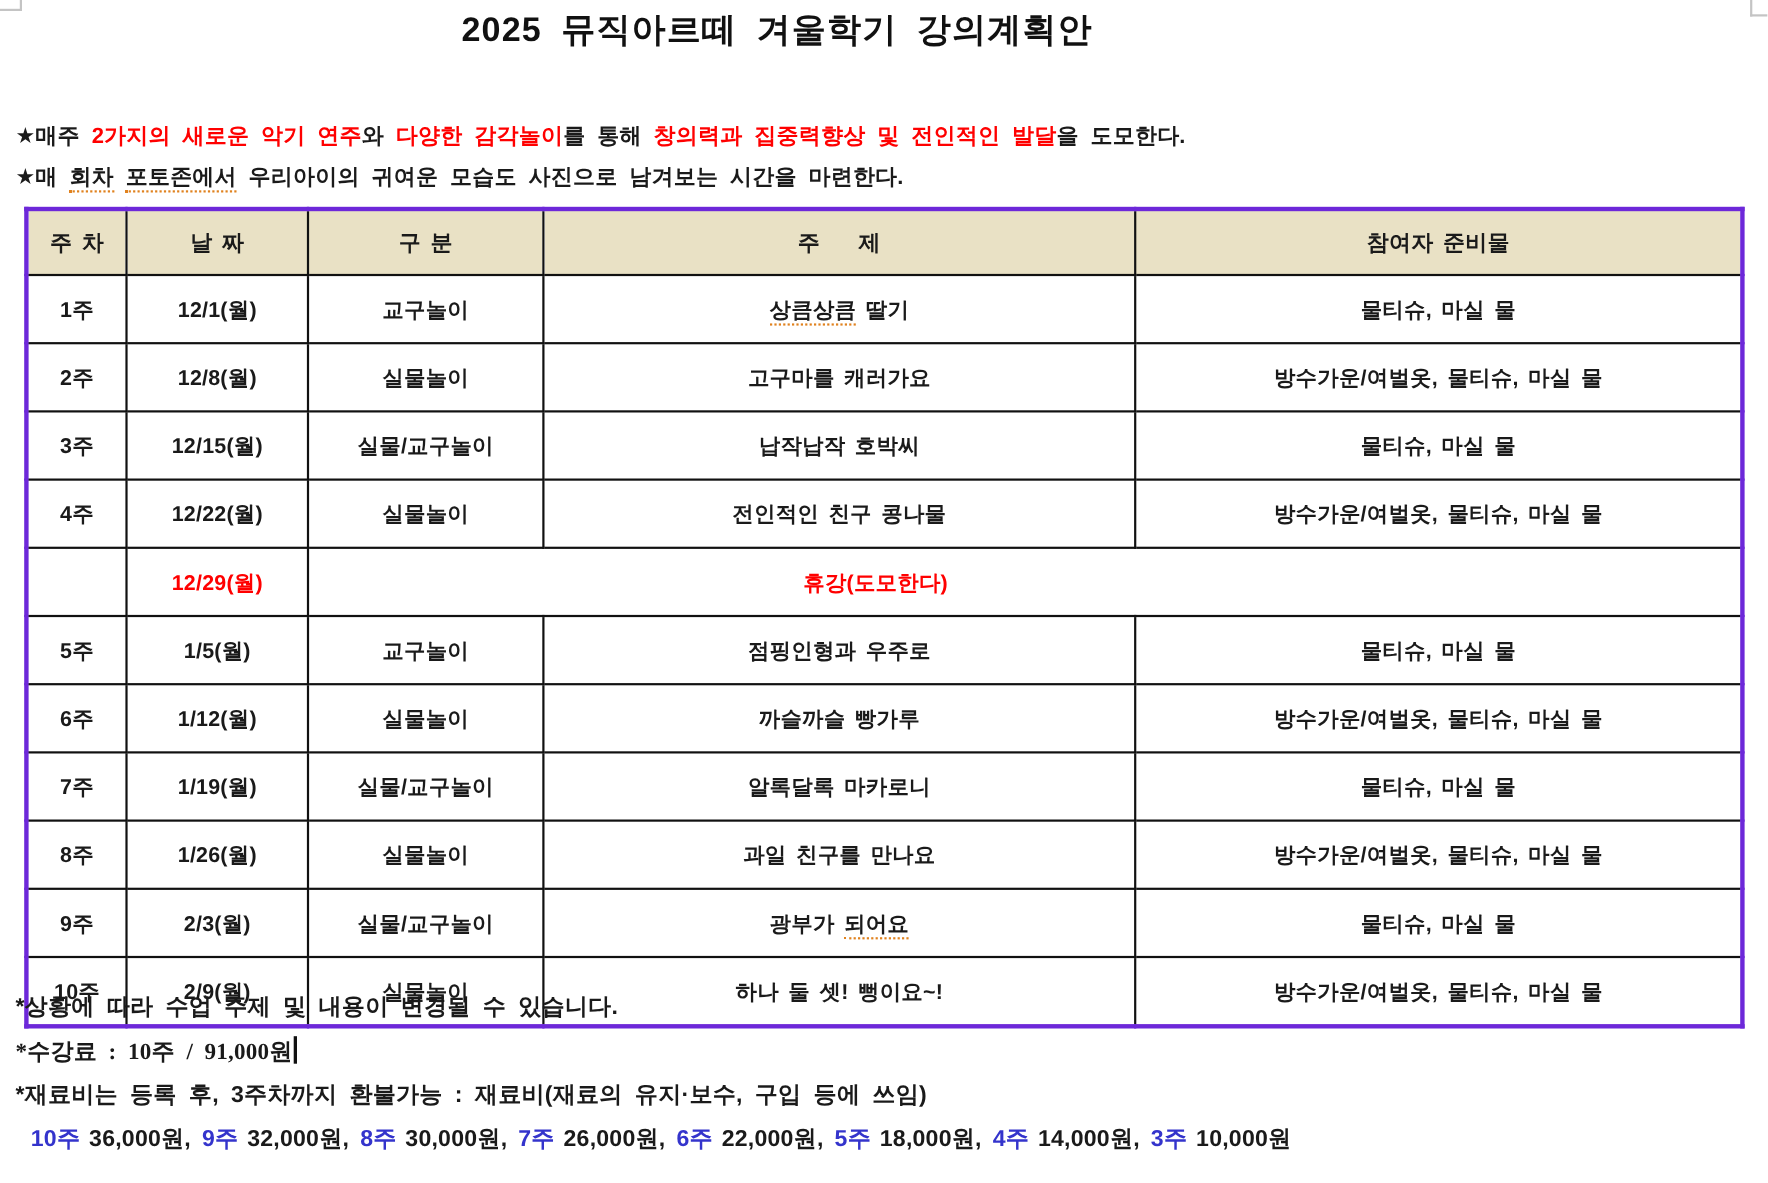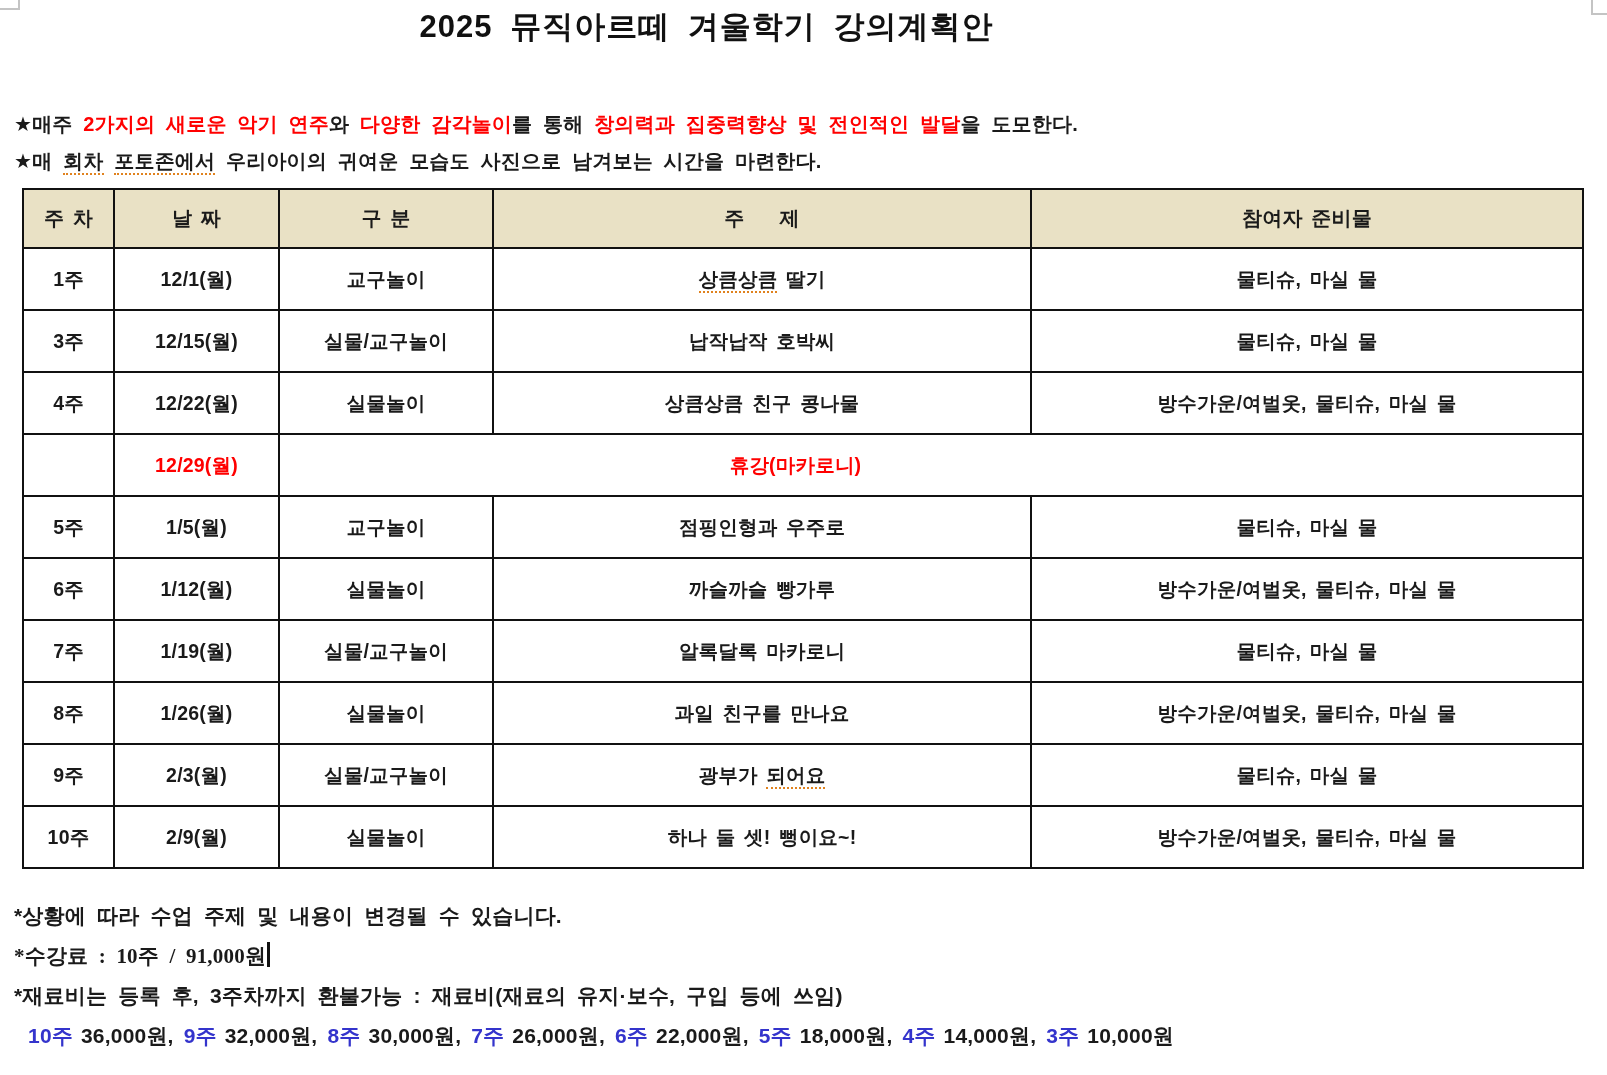--- a/index.html
+++ b/index.html
@@ -35,21 +35,21 @@
     font-size: 20px; font-weight: 600; line-height: 37px;
     letter-spacing: 0.2px; word-spacing: 5px; white-space: pre-wrap;
   }
   .red  { color: #ff0000; }
   .blue { color: #3434cc; }
   .spell { border-bottom: 2px dotted #e0821e; padding-bottom: 1px; }
 
   table.schedule {
     position: absolute; left: 22px; top: 188px;
     width: 1560px; table-layout: fixed; border-collapse: collapse;
-    border: 1px solid #6d28d9;
+    border: 4px solid #6d28d9;
   }
   table.schedule th, table.schedule td {
     border: 2px solid #111111;
     text-align: center; vertical-align: middle;
     font-size: 19.5px; font-weight: 700;
     letter-spacing: 0.2px; word-spacing: 3px;
     overflow: hidden; white-space: pre;
   }
   table.schedule th {
     background: #e9e1c5; height: 55px; font-weight: 700; font-size: 20px;
@@ -106,37 +106,44 @@
       <th>참여자 준비물</th>
     </tr>
     <tr>
       <td>1주</td>
       <td>12/1(월)</td>
       <td>교구놀이</td>
       <td><span class="spell">상큼상큼</span><span> 딸기</span></td>
       <td>물티슈, 마실 물</td>
     </tr>
     <tr>
+      <td>2주</td>
+      <td>12/8(월)</td>
+      <td>실물놀이</td>
+      <td>고구마를 캐러가요</td>
+      <td>방수가운/여벌옷, 물티슈, 마실 물</td>
+    </tr>
+    <tr>
       <td>3주</td>
       <td>12/15(월)</td>
       <td>실물/교구놀이</td>
       <td>납작납작 호박씨</td>
       <td>물티슈, 마실 물</td>
     </tr>
     <tr>
       <td>4주</td>
       <td>12/22(월)</td>
       <td>실물놀이</td>
-      <td>상큼상큼 친구 콩나물</td>
+      <td>전인적인 친구 콩나물</td>
       <td>방수가운/여벌옷, 물티슈, 마실 물</td>
     </tr>
     <tr>
       <td></td>
       <td class="date-red">12/29(월)</td>
-      <td class="break-cell" colspan="3">휴강(마카로니)</td>
+      <td class="break-cell" colspan="3">휴강(도모한다)</td>
     </tr>
     <tr>
       <td>5주</td>
       <td>1/5(월)</td>
       <td>교구놀이</td>
       <td>점핑인형과 우주로</td>
       <td>물티슈, 마실 물</td>
     </tr>
     <tr>
       <td>6주</td>

